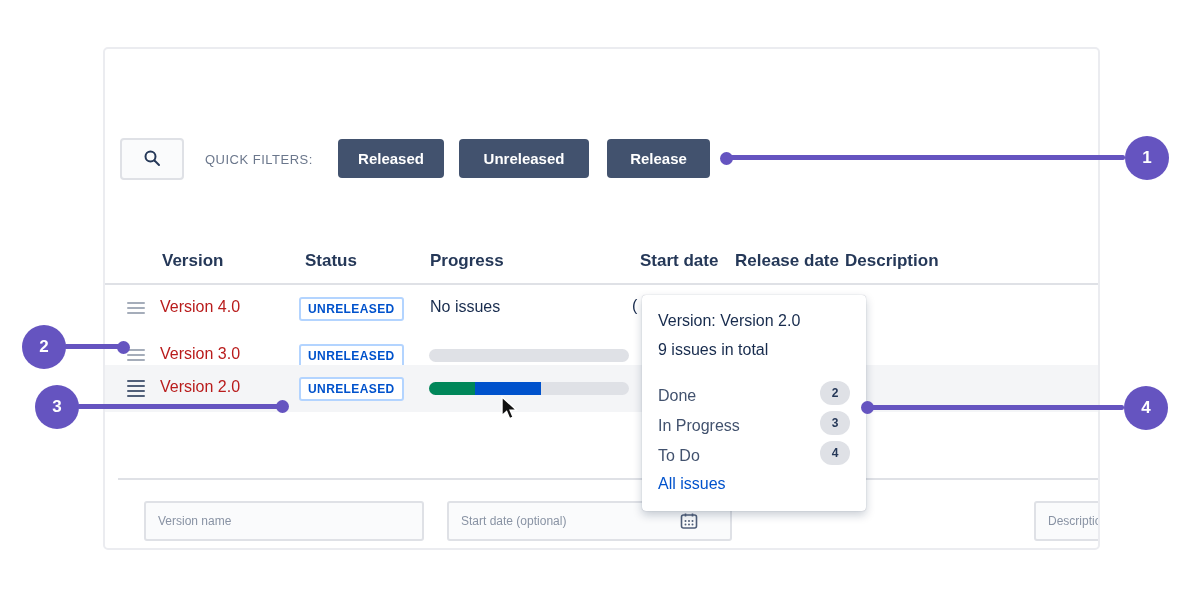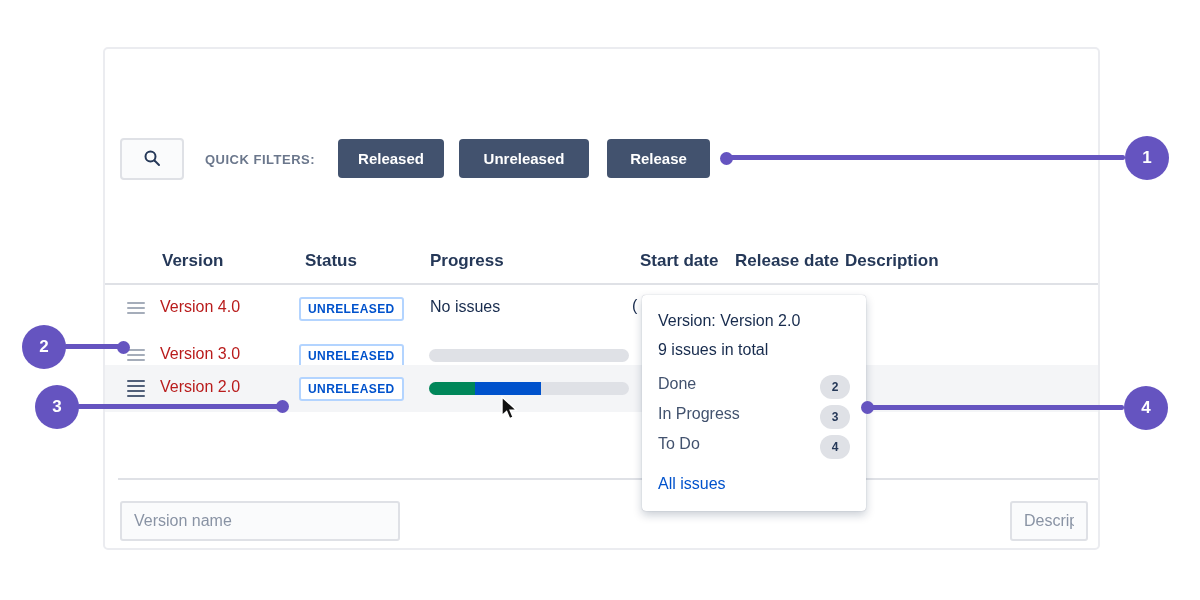--- a/index.html
+++ b/index.html
@@ -7,21 +7,21 @@
   .stage{position:relative;width:1200px;height:600px;background:#fff;overflow:hidden;}
 
   
   .card{position:absolute;left:103px;top:47px;width:997px;height:503px;background:#fff;
         border:2px solid #EBECF0;border-radius:5px;overflow:hidden;box-sizing:border-box;}
   .page-title{position:absolute;left:14px;top:6px;margin:0;font-size:24px;font-weight:700;color:#172B4D;}
 
   
   .search-btn{position:absolute;left:15px;top:89px;width:64px;height:42px;background:#FAFBFC;
               border:2px solid #DFE1E6;border-radius:4px;display:flex;align-items:center;justify-content:center;cursor:pointer;}
-  .qf-label{position:absolute;left:100px;top:103px;font-size:13px;font-weight:700;color:#6B778C;letter-spacing:.5px;}
+  .qf-label{position:absolute;left:100px;top:103px;font-size:13px;font-weight:400;color:#6B778C;letter-spacing:.5px;}
   .btn-dark{position:absolute;top:90px;height:39px;background:#42526E;color:#fff;border:none;border-radius:4px;
             font-family:inherit;font-size:15px;font-weight:600;padding:0 18px;cursor:pointer;}
   .btn-released{left:233px;width:106px;}
   .btn-unreleased{left:354px;width:130px;}
   .btn-archived{left:502px;width:103px;}
 
   
   .th{position:absolute;top:202px;font-size:17px;font-weight:700;color:#253858;}
   .th-version{left:57px;} .th-status{left:200px;} .th-progress{left:325px;}
   .th-start{left:535px;} .th-release{left:630px;} .th-desc{left:740px;}
@@ -44,39 +44,39 @@
   .bar-track{position:absolute;left:324px;top:17px;width:200px;height:13px;background:#DFE1E6;border-radius:7px;
              overflow:hidden;display:flex;}
   .seg-done{height:100%;background:#00875A;}
   .seg-prog{height:100%;background:#0052CC;}
 
   .bottom-line{position:absolute;left:13px;right:0;top:429px;height:2px;background:#DFE1E6;}
 
   
   .field{position:absolute;top:452px;height:40px;box-sizing:border-box;}
   .field input{width:100%;height:100%;box-sizing:border-box;background:#FAFBFC;border:2px solid #DFE1E6;border-radius:3px;
-               font-family:inherit;font-size:16px;color:#344563;padding:0 12px;outline:none;}
+               font-family:inherit;font-size:12px;color:#344563;padding:0 12px;outline:none;margin-left:24px;}
   .field input::placeholder{color:#8993A4;opacity:1;}
   .field.with-icon input{padding-right:36px;}
   .cal{position:absolute;right:10px;top:11px;pointer-events:none;}
   .f-name{left:15px;width:280px;}
   .f-start{left:318px;width:285px;}
   .f-release{left:612px;width:281px;}
   .f-desc{left:905px;width:78px;}
 
   
   .clip-paren{position:absolute;left:632px;top:297px;font-size:16px;color:#172B4D;z-index:5;}
 
   
   .popup{position:absolute;left:642px;top:295px;width:224px;height:216px;background:#fff;border-radius:4px;z-index:20;
          box-shadow:0 4px 10px rgba(9,30,66,.22), 0 0 1px rgba(9,30,66,.35);box-sizing:border-box;padding:15px 16px 8px;}
   .popup-title{font-size:16px;color:#172B4D;line-height:22px;}
   .popup-sub{font-size:16px;color:#172B4D;line-height:22px;margin-top:7px;}
   .stats{margin-top:14px;}
-  .stat{height:30px;display:flex;align-items:flex-start;justify-content:space-between;}
+  .stat{height:30px;display:flex;align-items:flex-end;justify-content:space-between;}
   .stat-label{font-size:16px;color:#42526E;}
   .pill{min-width:18px;padding:0 6px;height:24px;line-height:24px;border-radius:12px;background:#DFE1E6;
         color:#253858;font-size:12px;font-weight:700;text-align:center;}
   .all-issues{display:inline-block;margin-top:10px;font-size:16px;color:#0052CC;text-decoration:none;}
 
   
   .cursor{position:absolute;left:500px;top:396px;z-index:30;pointer-events:none;}
 
   
   .co-line{position:absolute;height:5px;background:#6554C0;border-radius:2px;z-index:40;}
@@ -151,20 +151,38 @@
         <span class="seg-prog" style="width: 33%;"></span>
       </div>
     </div>
 
 
     <div class="bottom-line"></div>
 
     <div class="field f-name">
       <input type="text" placeholder="Version name" style="">
     </div>
+    <div class="field f-start with-icon">
+      <input type="text" placeholder="Start date (optional)" style="">
+      <span class="cal">
+        <svg width="18" height="18" viewBox="0 0 18 18">
+            <rect x="1.5" y="3" width="15" height="13" rx="2" fill="none" stroke="#505F79" stroke-width="1.6"></rect>
+            <line x1="5.5" y1="1.5" x2="5.5" y2="4.5" stroke="#505F79" stroke-width="1.6"></line>
+            <line x1="12.5" y1="1.5" x2="12.5" y2="4.5" stroke="#505F79" stroke-width="1.6"></line>
+            <g fill="#505F79">
+              <circle cx="5.5" cy="9" r="1"></circle>
+              <circle cx="9" cy="9" r="1"></circle>
+              <circle cx="12.5" cy="9" r="1"></circle>
+              <circle cx="5.5" cy="12.5" r="1"></circle>
+              <circle cx="9" cy="12.5" r="1"></circle>
+              <circle cx="12.5" cy="12.5" r="1"></circle>
+            </g>
+          </svg>
+      </span>
+    </div>
     <div class="field f-desc">
       <input type="text" placeholder="Description" style="">
     </div>
   </div>
 
   <span class="clip-paren">(</span>
 
   <div class="popup">
     <div class="popup-title">Version: Version 2.0</div>
     <div class="popup-sub">9 issues in total</div>

